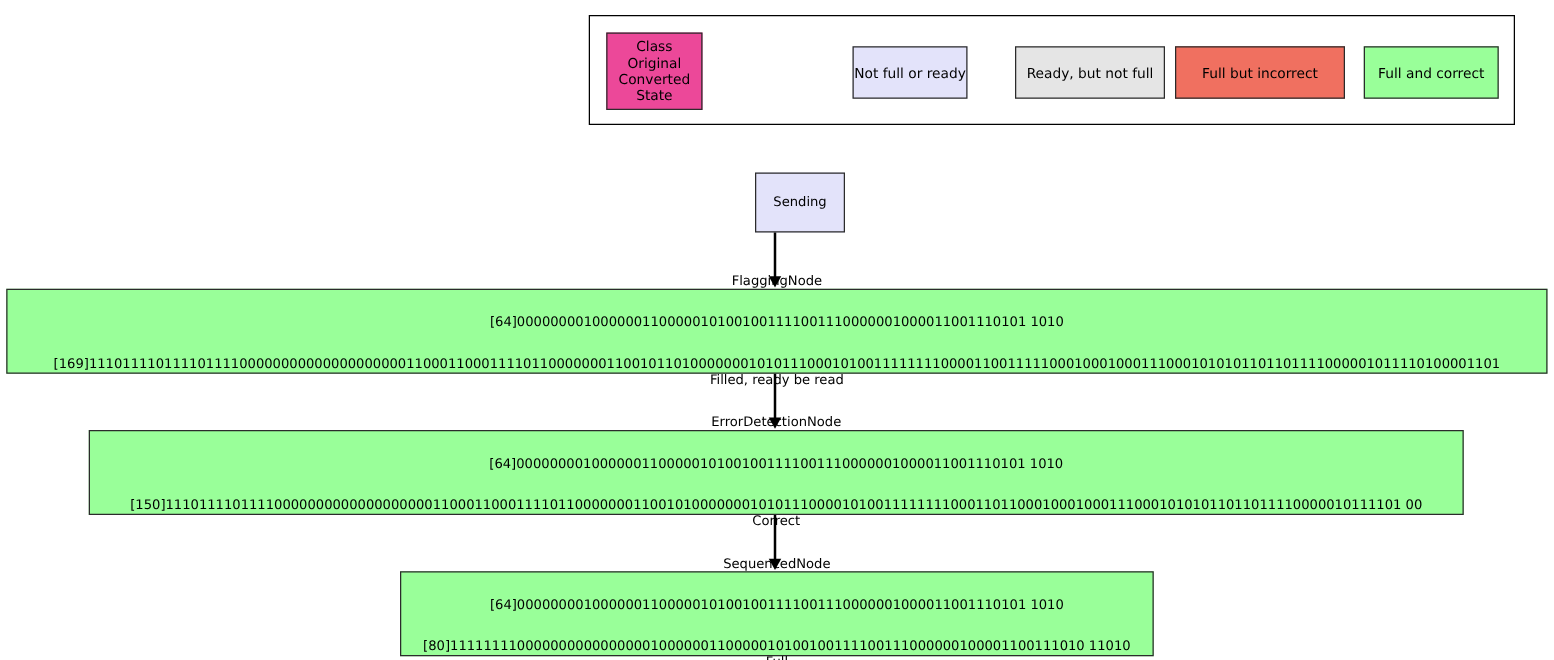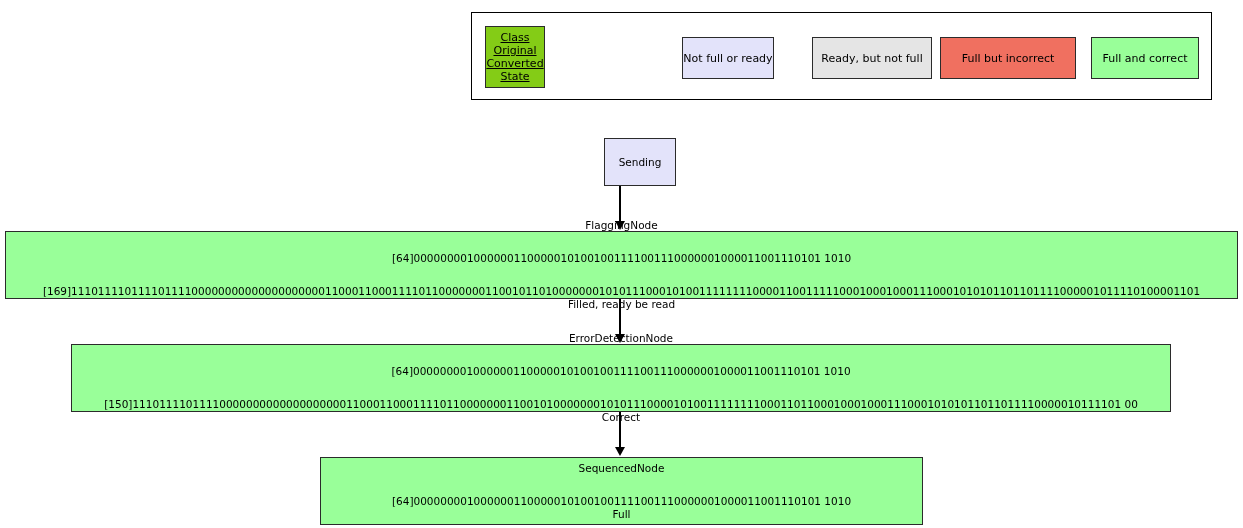--- a/index.html
+++ b/index.html
@@ -34,24 +34,23 @@
     align-items: center;
     justify-content: center;
     text-align: center;
     font-size: 11px;
     color: #000000;
     line-height: 13px;
   }
   #legend-key {
     left: 13px;
     top: 13px;
-    width: 60px;
+    width: 77px;
     height: 62px;
-    background: #84cc16;
-    text-decoration: underline;
+    background: #ec4899;
   }
   #legend-key .key-lines { display: block; }
   #legend-swatch-0 {
     left: 210px; top: 24px; width: 92px; height: 42px;
   }
   #legend-swatch-1 {
     left: 340px; top: 24px; width: 120px; height: 42px;
   }
   #legend-swatch-2 {
     left: 468px; top: 24px; width: 136px; height: 42px;
@@ -175,20 +174,21 @@
 <div class="node" id="node-errordetection" style="background: rgb(153, 255, 153);">
   <span class="line line-title">ErrorDetectionNode</span>
   <span class="line line-bits">[64]0000000010000001100000101001001111001110000001000011001110101 1010</span>
   <span class="line line-bits">[150]1110111101111000000000000000000011000110001111011000000011001010000000101011100001010011111111000110110001000100011100010101011011011110000010111101 00</span>
   <span class="line">Correct</span>
 </div>
 
 <div class="node" id="node-sequenced" style="background: rgb(153, 255, 153);">
   <span class="line line-title">SequencedNode</span>
   <span class="line line-bits">[64]0000000010000001100000101001001111001110000001000011001110101 1010</span>
+  <span class="line line-bits">[80]1111111100000000000000001000000110000010100100111100111000000100001100111010 11010</span>
   <span class="line">Full</span>
 </div>
 
 <div class="arrow" id="arrow-1"></div>
 <div class="arrow-head" id="arrow-1-head"></div>
 
 <div class="arrow" id="arrow-2"></div>
 <div class="arrow-head" id="arrow-2-head"></div>
 
 <div class="arrow" id="arrow-3"></div>

